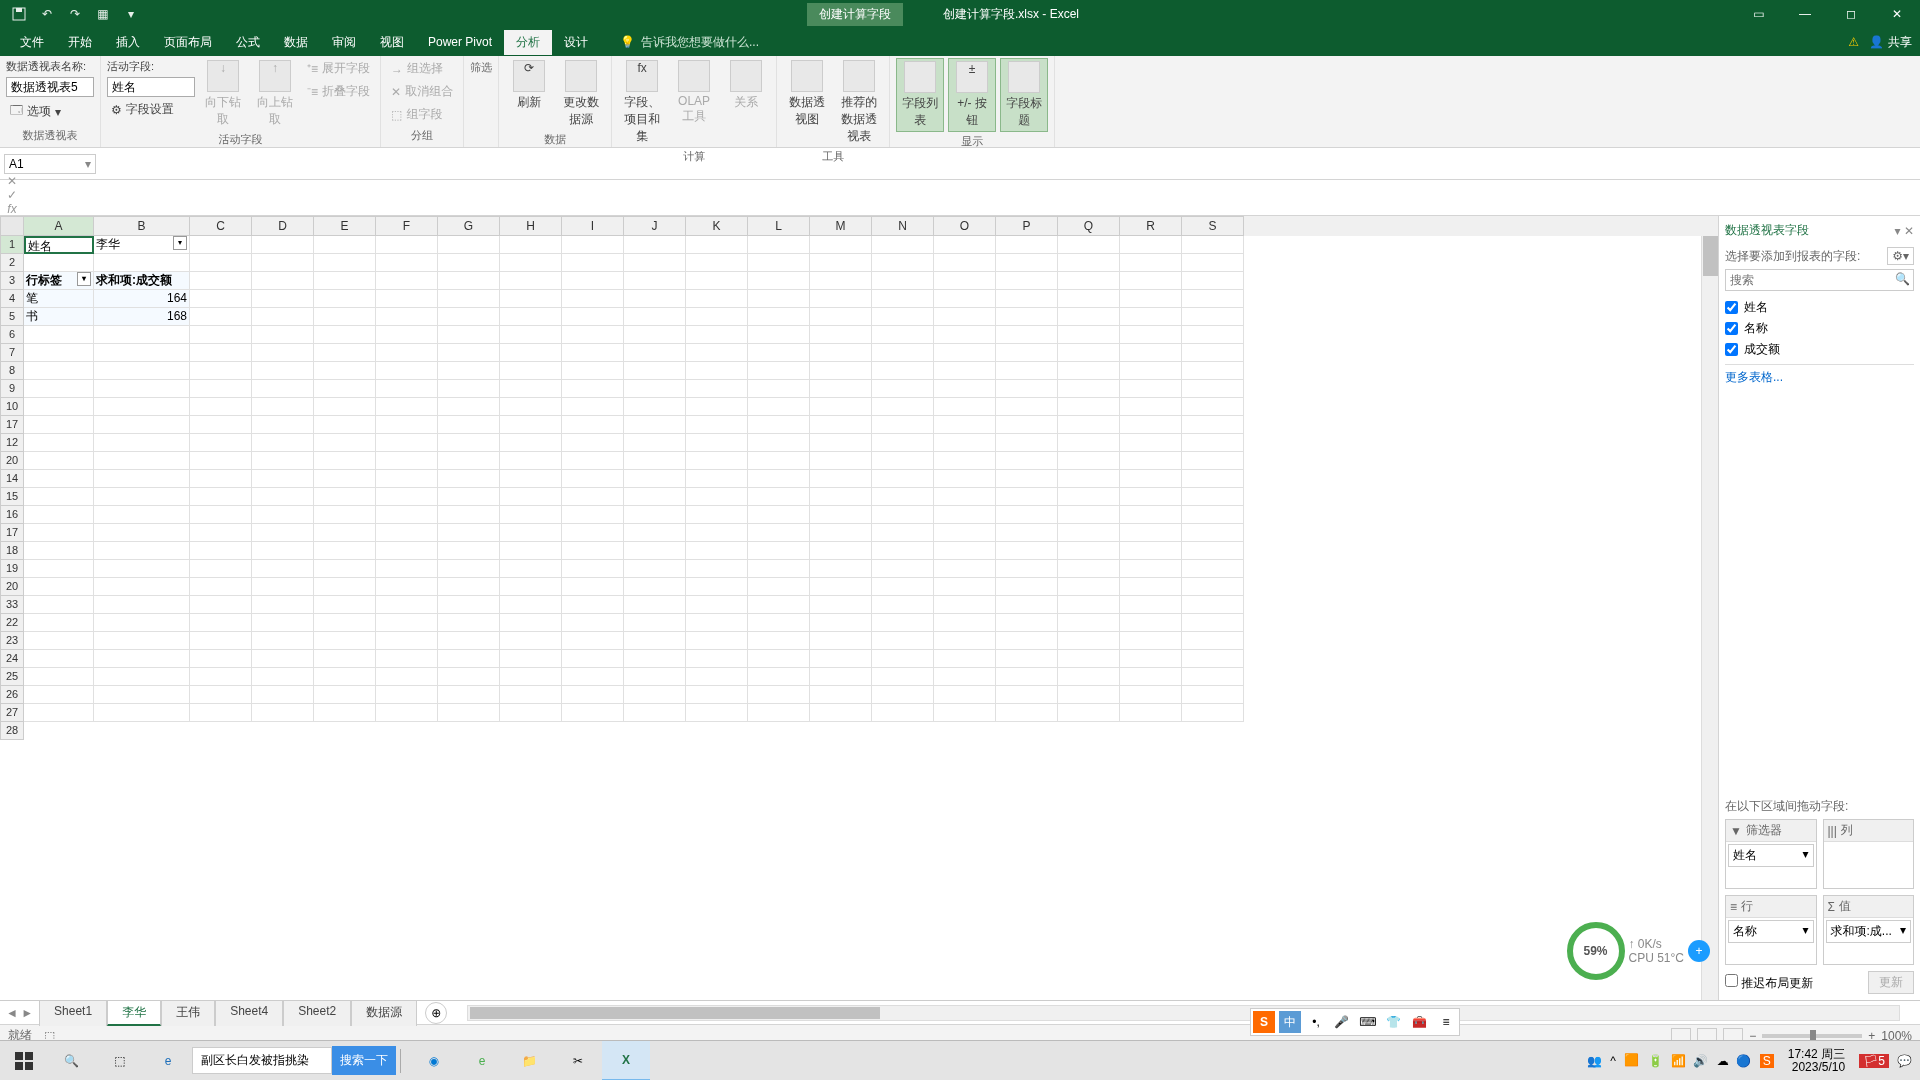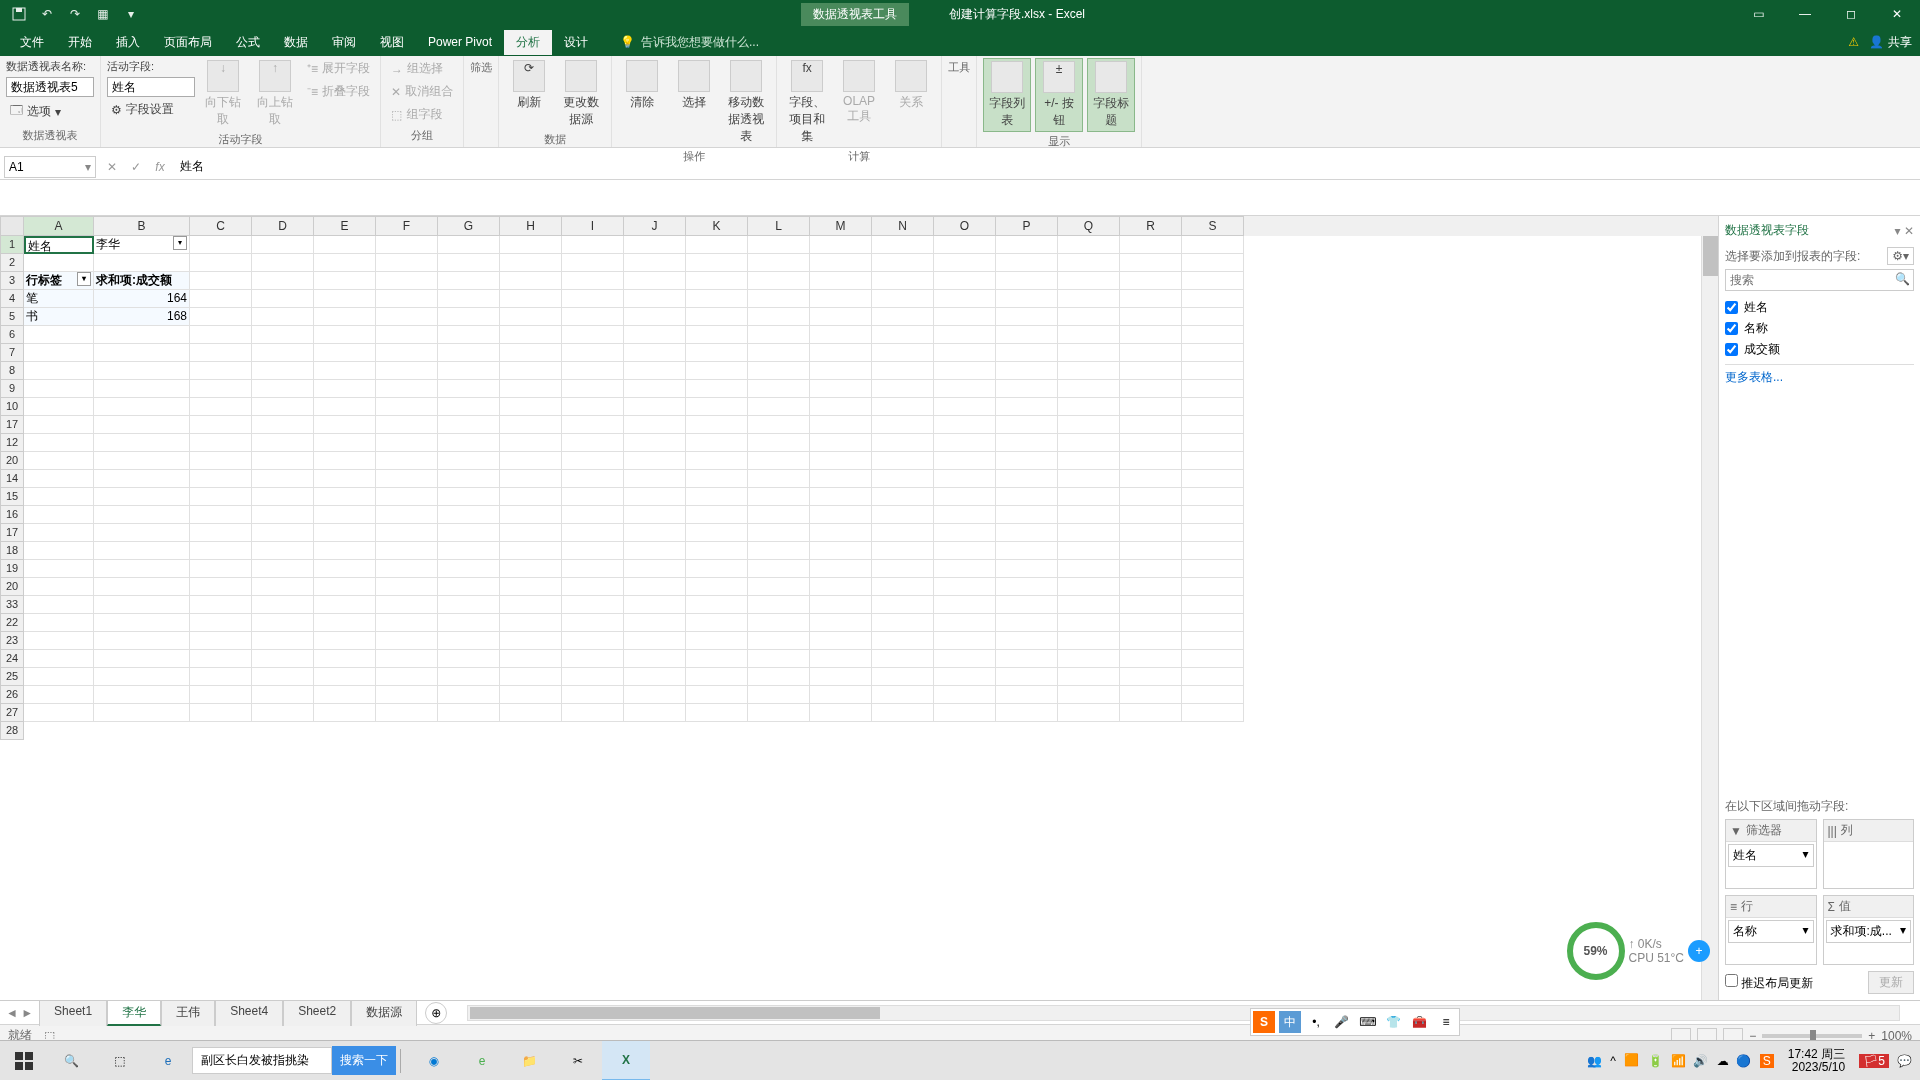--- a/index.html
+++ b/index.html
@@ -27,21 +27,21 @@
 .rb-col{display:flex;flex-direction:column;gap:2px;}
 .rb-label{color:#444;font-size:11px;padding:1px 0;}
 .rb-input{border:1px solid #ababab;height:20px;padding:0 4px;width:88px;background:#fff;}
 .rb-btn-sm{display:flex;align-items:center;gap:4px;padding:2px 4px;color:#444;}
 .rb-btn-sm.disabled{color:#aaa;}
 .rb-btn-lg{display:flex;flex-direction:column;align-items:center;justify-content:center;padding:2px 4px;width:48px;text-align:center;color:#444;}
 .rb-btn-lg.disabled{color:#aaa;}
 .rb-icon-lg{width:32px;height:32px;background:#e8e8e8;border:1px solid #ccc;margin-bottom:2px;}
 .rb-btn-lg.highlighted{background:#c8e0c8;border:1px solid #8ab88a;}
 
-.formula-bar{height:26px;border-bottom:1px solid #d4d4d4;display:flex;align-items:center;background:#fff;margin-top:6px;}
+.formula-bar{height:26px;border-bottom:1px solid #d4d4d4;display:flex;align-items:flex-start;background:#fff;margin-top:6px;flex-direction:column;}
 .name-box{width:92px;border:1px solid #ccc;margin:0 4px;padding:2px 4px;height:22px;display:flex;align-items:center;}
 .fb-btn{width:24px;height:22px;display:flex;align-items:center;justify-content:center;color:#999;}
 .fb-fx{font-style:italic;}
 .formula-input{flex:1;padding:0 8px;}
 
 .fb-spacer{height:36px;border-bottom:1px solid #d4d4d4;}
 
 .main{display:flex;height:calc(100% - 28px - 28px - 92px - 26px - 36px - 24px - 22px - 40px);}
 
 .grid-area{flex:1;position:relative;overflow:hidden;}
@@ -125,21 +125,21 @@
           <rect x="1" y="1" width="12" height="12" fill="none" stroke="#fff"></rect>
           <rect x="4" y="1" width="6" height="4" fill="#fff"></rect>
         </svg>
       </div>
     <div class="qat-btn">↶</div>
     <div class="qat-btn">↷</div>
     <div class="qat-btn">▦</div>
     <div class="qat-btn">▾</div>
   </div>
   <div class="title-center">
-    <div class="pivot-tool">数据透视表工具</div>
+    <div class="pivot-tool">创建计算字段</div>
     <div class="app-title">创建计算字段.xlsx - Excel</div>
   </div>
   <div class="win-controls">
     <div class="win-btn">▭</div>
     <div class="win-btn">—</div>
     <div class="win-btn">◻</div>
     <div class="win-btn">✕</div>
   </div>
 </div>
 
@@ -226,52 +226,45 @@
       <div class="rb-btn-lg">
           <div class="rb-icon-lg"></div>
           <span>更改数据源</span>
         </div>
     </div>
     <div class="ribbon-group-label">数据</div>
   </div>
   <div class="ribbon-group">
     <div class="ribbon-group-content">
       <div class="rb-btn-lg">
+          <div class="rb-icon-lg">fx</div>
+          <span>字段、项目和集</span>
+        </div>
+      <div class="rb-btn-lg disabled">
           <div class="rb-icon-lg"></div>
-          <span>清除</span>
-        </div>
-      <div class="rb-btn-lg">
+          <span>OLAP 工具</span>
+        </div>
+      <div class="rb-btn-lg disabled">
           <div class="rb-icon-lg"></div>
-          <span>选择</span>
-        </div>
-      <div class="rb-btn-lg">
-          <div class="rb-icon-lg"></div>
-          <span>移动数据透视表</span>
-        </div>
-    </div>
-    <div class="ribbon-group-label">操作</div>
+          <span>关系</span>
+        </div>
+    </div>
+    <div class="ribbon-group-label">计算</div>
   </div>
   <div class="ribbon-group">
     <div class="ribbon-group-content">
       <div class="rb-btn-lg">
-          <div class="rb-icon-lg">fx</div>
-          <span>字段、项目和集</span>
-        </div>
-      <div class="rb-btn-lg disabled">
           <div class="rb-icon-lg"></div>
-          <span>OLAP 工具</span>
-        </div>
-      <div class="rb-btn-lg disabled">
+          <span>数据透视图</span>
+        </div>
+      <div class="rb-btn-lg">
           <div class="rb-icon-lg"></div>
-          <span>关系</span>
-        </div>
-    </div>
-    <div class="ribbon-group-label">计算</div>
-  </div>
-  <div class="ribbon-group">
+          <span>推荐的数据透视表</span>
+        </div>
+    </div>
     <div class="ribbon-group-label">工具</div>
   </div>
   <div class="ribbon-group">
     <div class="ribbon-group-content">
       <div class="rb-btn-lg highlighted">
           <div class="rb-icon-lg"></div>
           <span>字段列表</span>
         </div>
       <div class="rb-btn-lg highlighted">
           <div class="rb-icon-lg">±</div>

